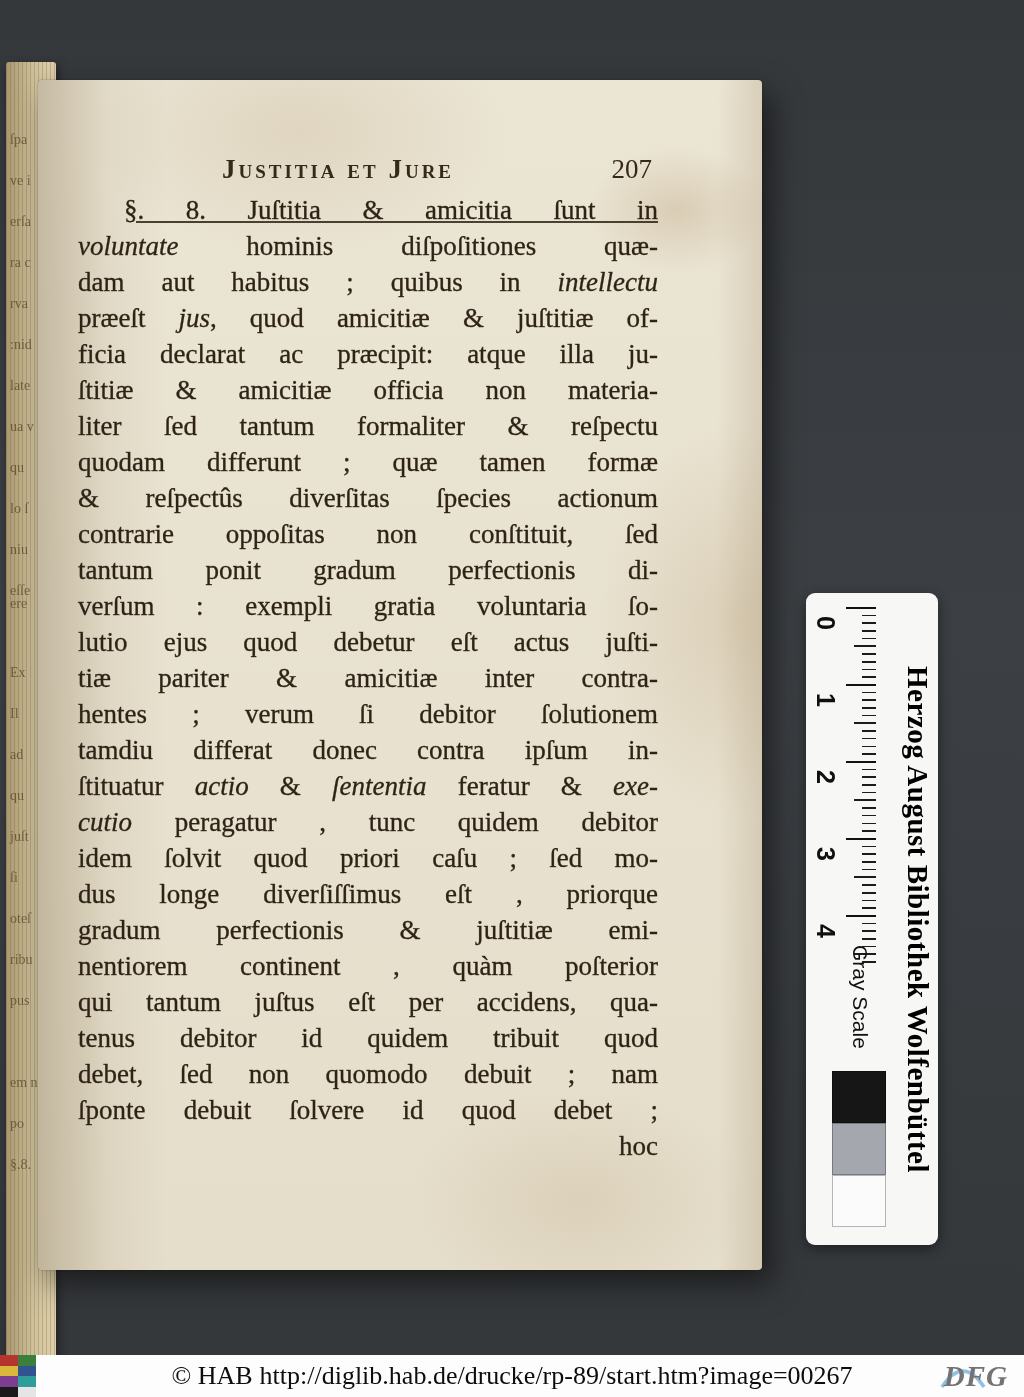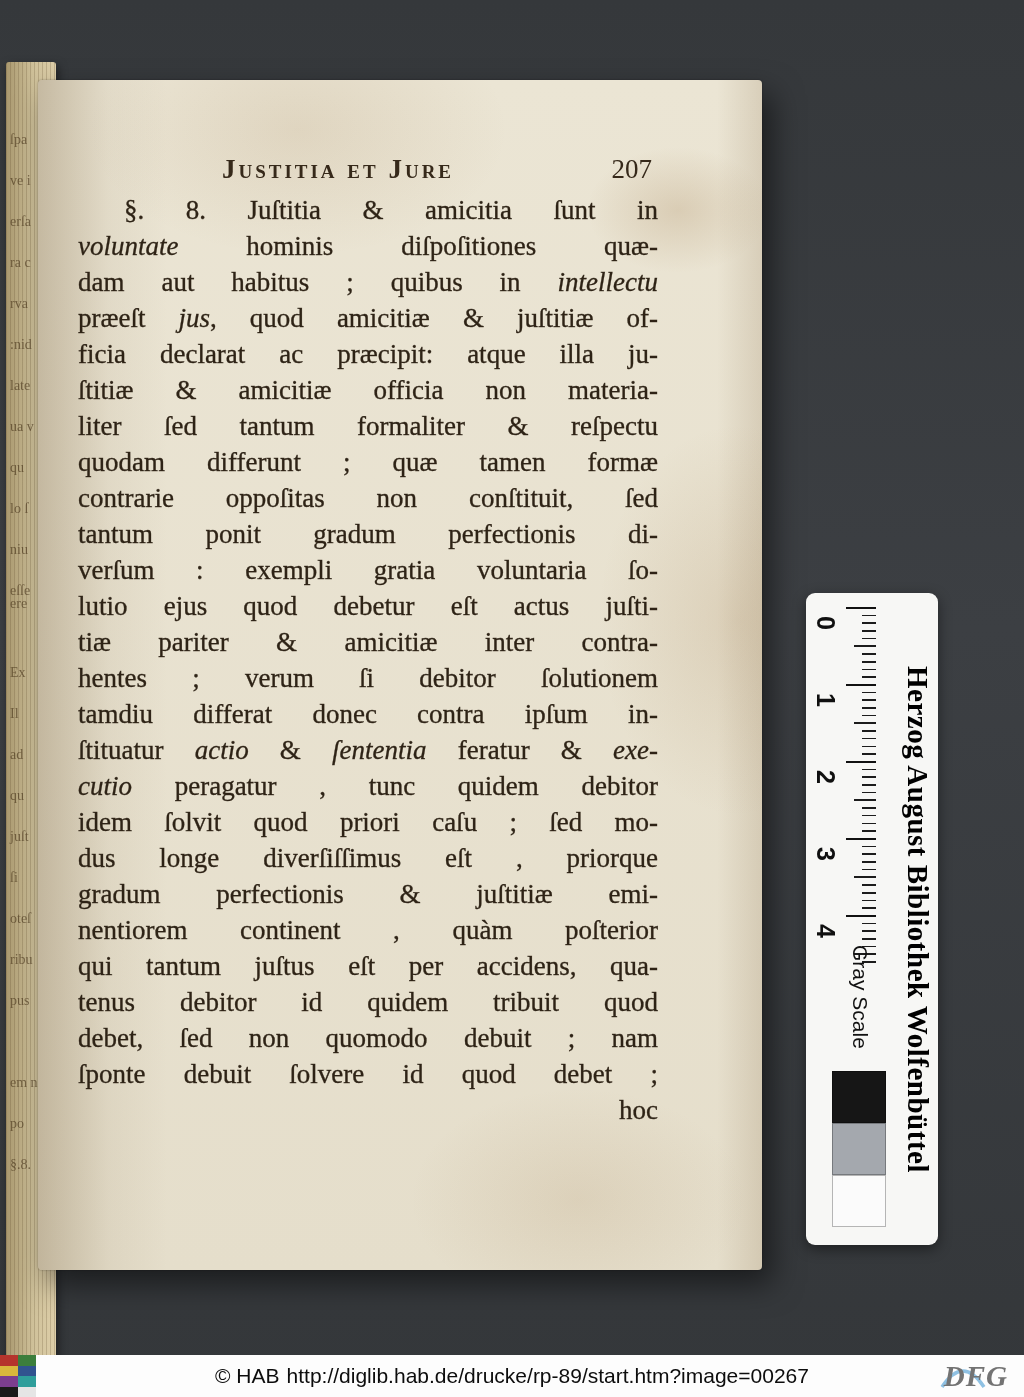--- a/index.html
+++ b/index.html
@@ -29,21 +29,21 @@
     box-shadow:10px 14px 30px rgba(0,0,0,.5), 0 0 2px rgba(0,0,0,.35);}
 
   .header{position:absolute;left:40px;top:74px;width:580px;height:34px;color:#36291a;}
   .title{display:block;width:520px;text-align:center;font-variant:small-caps;
     letter-spacing:3px;font-size:27px;font-weight:600;}
   .pagenum{position:absolute;right:6px;top:0;font-size:27px;}
 
   .body{position:absolute;left:40px;top:112px;width:580px;}
   .line{font-size:27px;line-height:36px;color:#2e2316;text-align:justify;text-align-last:justify;
     -webkit-text-stroke:.35px rgba(46,35,22,.85);}
-  .line.first{text-indent:46px;}
+  .line.first{text-indent:46px;text-decoration:underline;}
   .line.right{text-align-last:right;}
   .it{font-style:italic;}
 
   
   .ruler{position:absolute;left:806px;top:593px;width:132px;height:652px;background:#f7f7f5;
     border-radius:9px;box-shadow:0 4px 14px rgba(0,0,0,.45);}
   .ticks{position:absolute;left:40px;top:14px;width:30px;height:362px;}
   .ticks .mm{position:absolute;left:16px;top:0;width:14px;height:100%;
     background:repeating-linear-gradient(to bottom,#1c1c1c 0 1.6px,transparent 1.6px 7.7px);}
   .ticks .half{position:absolute;left:8px;top:0;width:22px;height:100%;
@@ -56,21 +56,21 @@
   .lib{position:absolute;top:0;right:4px;height:100%;writing-mode:vertical-rl;text-align:center;
     font-weight:700;font-size:29px;color:#000;font-family:"Liberation Serif",serif;letter-spacing:.5px;}
   .gs{position:absolute;left:42px;top:352px;writing-mode:vertical-rl;
     font-family:"Liberation Sans",sans-serif;font-size:21px;color:#111;}
   .swatches{position:absolute;left:26px;top:478px;width:54px;}
   .swatch{width:54px;height:52px;border:1px solid rgba(0,0,0,.28);box-sizing:border-box;}
 
   
   .footer{position:absolute;left:0;bottom:0;width:1024px;height:42px;background:#fdfdfd;}
   .copy{position:absolute;left:50%;top:50%;transform:translate(-50%,-50%);white-space:nowrap;
-    font-family:Liberation Sans, sans-serif;font-size:21px;color:#0d0d0d;}
+    font-family:Liberation Serif, serif;font-size:26px;color:#0d0d0d;}
   .copy .url{margin-left:7px;color:#0d0d0d;text-decoration:none;}
   .colorstrip{position:absolute;left:0;bottom:0;width:36px;height:42px;display:grid;
     grid-template-columns:1fr 1fr;grid-auto-rows:1fr;}
   .ccell{width:100%;height:100%;}
   .dfg{position:absolute;right:14px;top:2px;width:72px;height:38px;}
   .dfg svg{position:absolute;left:2px;top:6px;}
   .dfg .dfg-text{position:absolute;right:2px;top:3px;font-family:"Liberation Serif",serif;
     font-style:italic;font-weight:700;font-size:29px;color:#737373;letter-spacing:1px;}
 </style>
 </head>
@@ -116,20 +116,21 @@
     </div>
     <div class="body">
         <div class="line first"><span>§.  8.   Juſtitia &amp; amicitia ſunt in</span></div>
         <div class="line"><span class="it">voluntate</span><span> hominis diſpoſitiones quæ-</span></div>
         <div class="line"><span>dam aut habitus ; quibus in </span><span class="it">intellectu</span></div>
         <div class="line"><span>præeſt </span><span class="it">jus</span><span>, quod amicitiæ &amp; juſtitiæ of-</span></div>
         <div class="line"><span>ficia declarat ac præcipit: atque illa ju-</span></div>
         <div class="line"><span>ſtitiæ &amp; amicitiæ officia non materia-</span></div>
         <div class="line"><span>liter ſed tantum formaliter &amp; reſpectu</span></div>
         <div class="line"><span>quodam differunt ; quæ tamen formæ</span></div>
+        <div class="line"><span>&amp; reſpectûs diverſitas ſpecies actionum</span></div>
         <div class="line"><span>contrarie oppoſitas non conſtituit, ſed</span></div>
         <div class="line"><span>tantum ponit gradum perfectionis di-</span></div>
         <div class="line"><span>verſum : exempli gratia voluntaria ſo-</span></div>
         <div class="line"><span>lutio ejus quod debetur eſt actus juſti-</span></div>
         <div class="line"><span>tiæ pariter &amp; amicitiæ inter contra-</span></div>
         <div class="line"><span>hentes ; verum ſi debitor ſolutionem</span></div>
         <div class="line"><span>tamdiu differat donec contra ipſum in-</span></div>
         <div class="line"><span>ſtituatur </span><span class="it">actio</span><span> &amp; </span><span class="it">ſententia</span><span> feratur &amp; </span><span class="it">exe-</span></div>
         <div class="line"><span class="it">cutio</span><span> peragatur , tunc quidem debitor</span></div>
         <div class="line"><span>idem ſolvit quod priori caſu ; ſed mo-</span></div>

